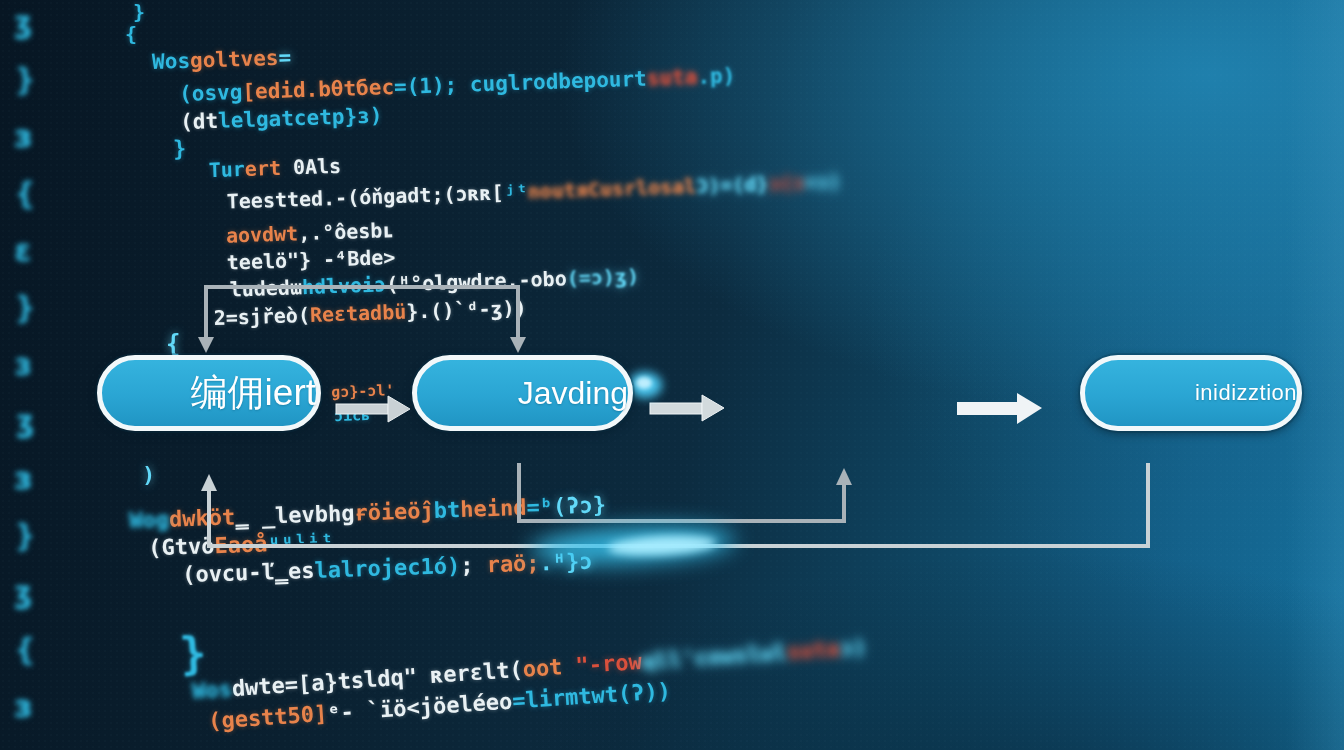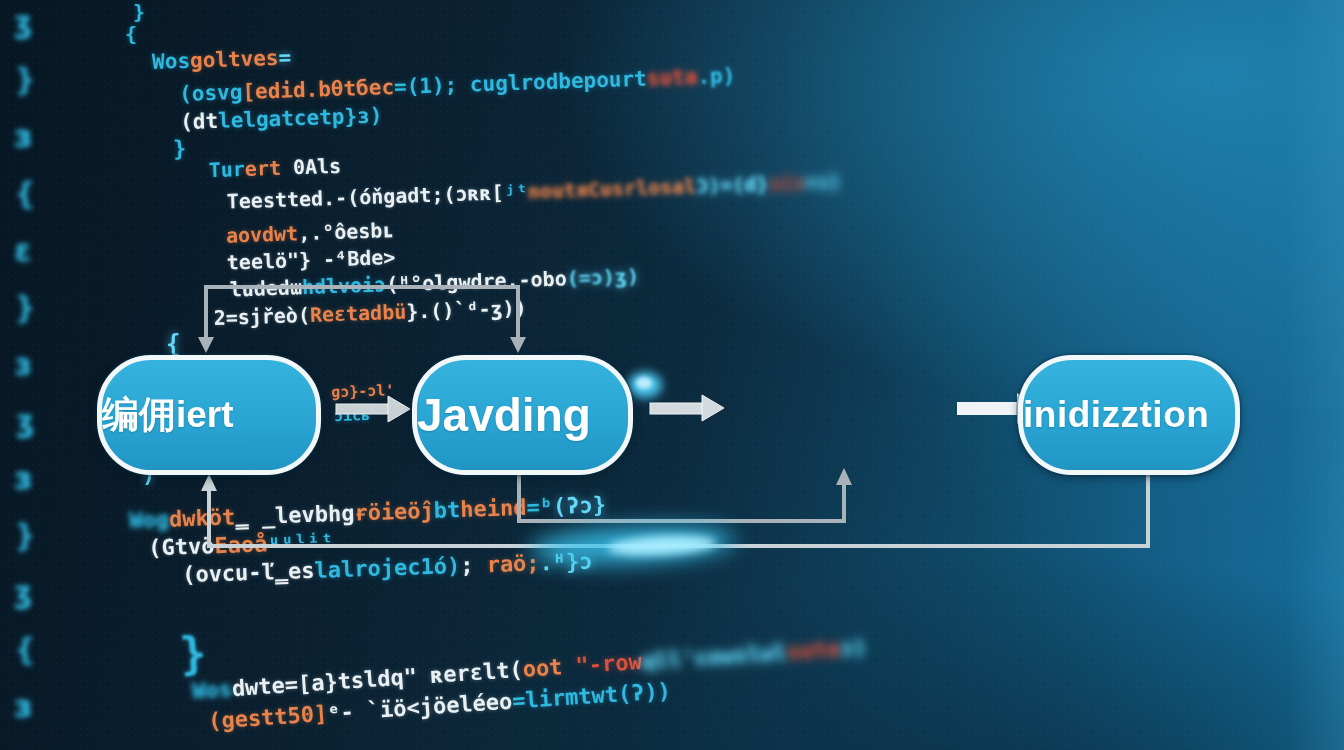--- a/index.html
+++ b/index.html
@@ -26,30 +26,30 @@
   .or {color:#e8834b;text-shadow:0 0 5px rgba(232,131,75,.4);}
   .rd {color:#da503c;text-shadow:0 0 6px rgba(218,80,60,.55);}
   .wh {color:#e9f1f4;text-shadow:0 0 4px rgba(233,241,244,.35);}
   .b1{filter:blur(1.3px);} .b2{filter:blur(2.6px);} .b3{filter:blur(4.5px);}
   
   #glows{position:absolute;inset:0;z-index:6;pointer-events:none;}
   .glow{position:absolute;border-radius:50%;}
   
   .connectors{position:absolute;inset:0;z-index:5;}
   
-  .node{position:absolute;top:355px;height:120px;border-radius:54px;box-sizing:border-box;
+  .node{position:absolute;top:355px;height:76px;border-radius:54px;box-sizing:border-box;
         background:linear-gradient(180deg,#35b3de 0%,#2aa5d3 55%,#2095c4 100%);
-        border:5px solid #f2f8fa;display:flex;align-items:center;justify-content:flex-start;
-        color:#ffffff;font-family:"Liberation Sans","DejaVu Sans",sans-serif;font-weight:bold;
+        border:5px solid #f2f8fa;display:flex;align-items:center;justify-content:flex-end;
+        color:#ffffff;font-family:"Liberation Sans","DejaVu Sans",sans-serif;font-weight:normal;
         box-shadow:0 3px 9px rgba(3,25,40,.5), 0 0 0 2px rgba(10,60,85,.28);
         z-index:7;text-shadow:0 1px 2px rgba(10,80,110,.35);}
   .n1{left:97px;width:224px;font-size:37px;}
-  .n2{left:412px;width:221px;font-size:46px;}
+  .n2{left:412px;width:221px;font-size:32px;}
   .n3{left:728px;width:222px;font-size:41px;}
-  .n4{left:1018px;width:222px;font-size:37px;letter-spacing:.5px;}
+  .n4{left:1080px;width:222px;font-size:22px;letter-spacing:.5px;}
 </style>
 </head>
 <body>
 
 <div class="stage">
   <div class="bg"></div>
   <div class="bg-texture"></div>
 
   <div id="code-flat" class="code-layer">
       <span class="code-line cy b2" style="left: 14px; top: 5px; font-size: 30px;">ʒ</span>

